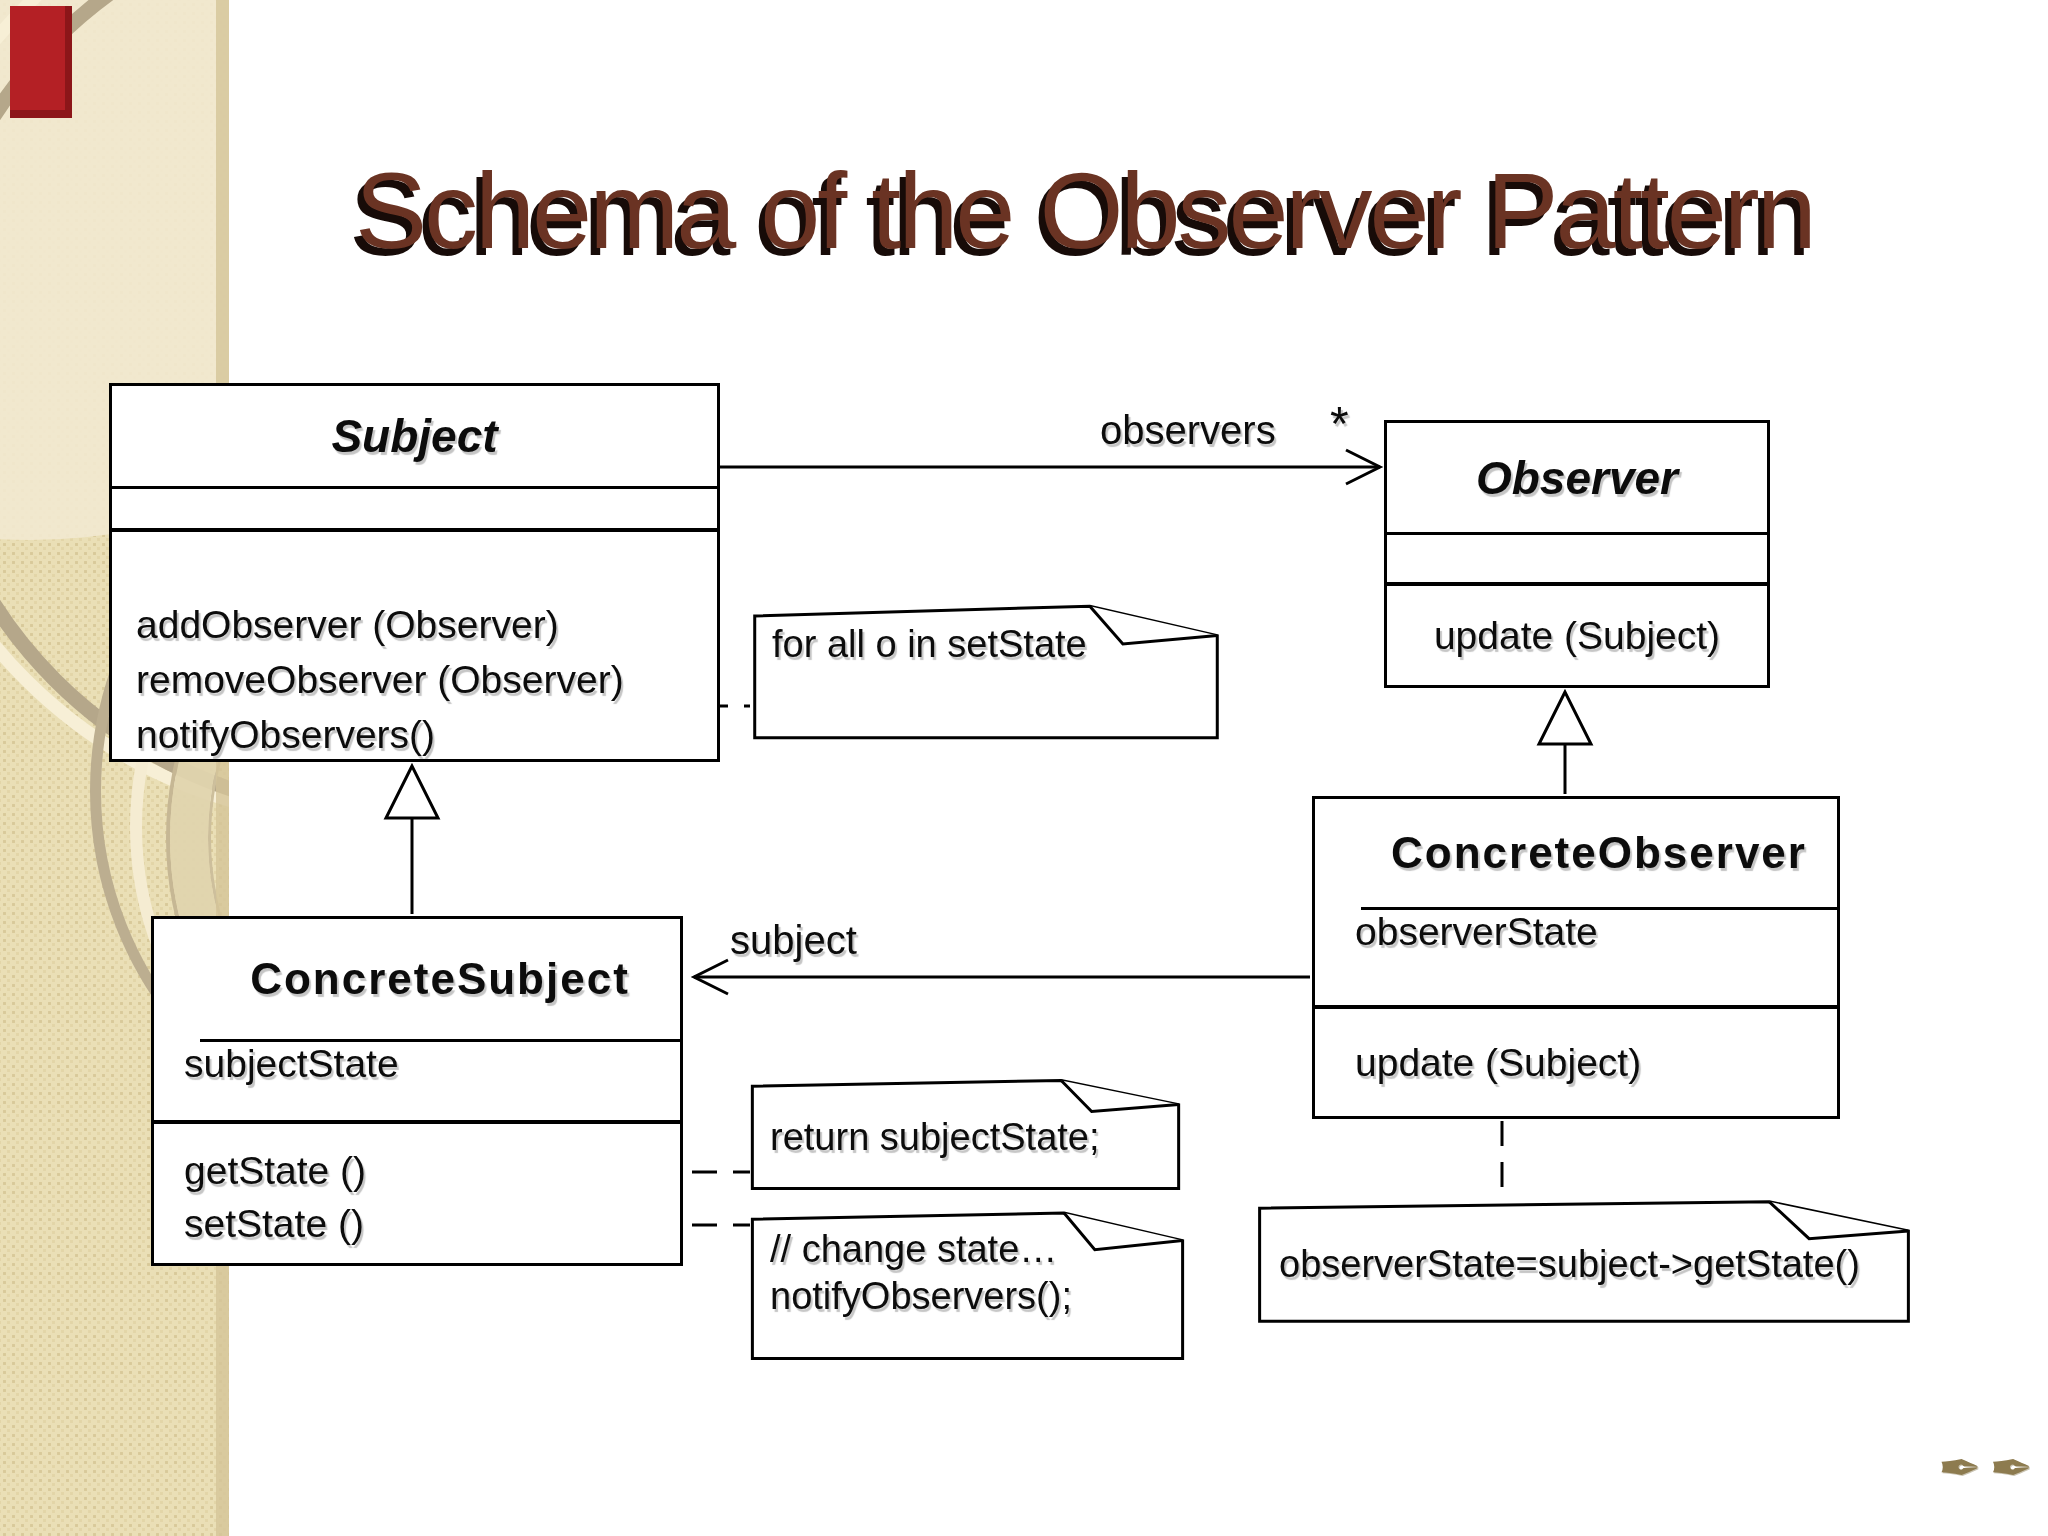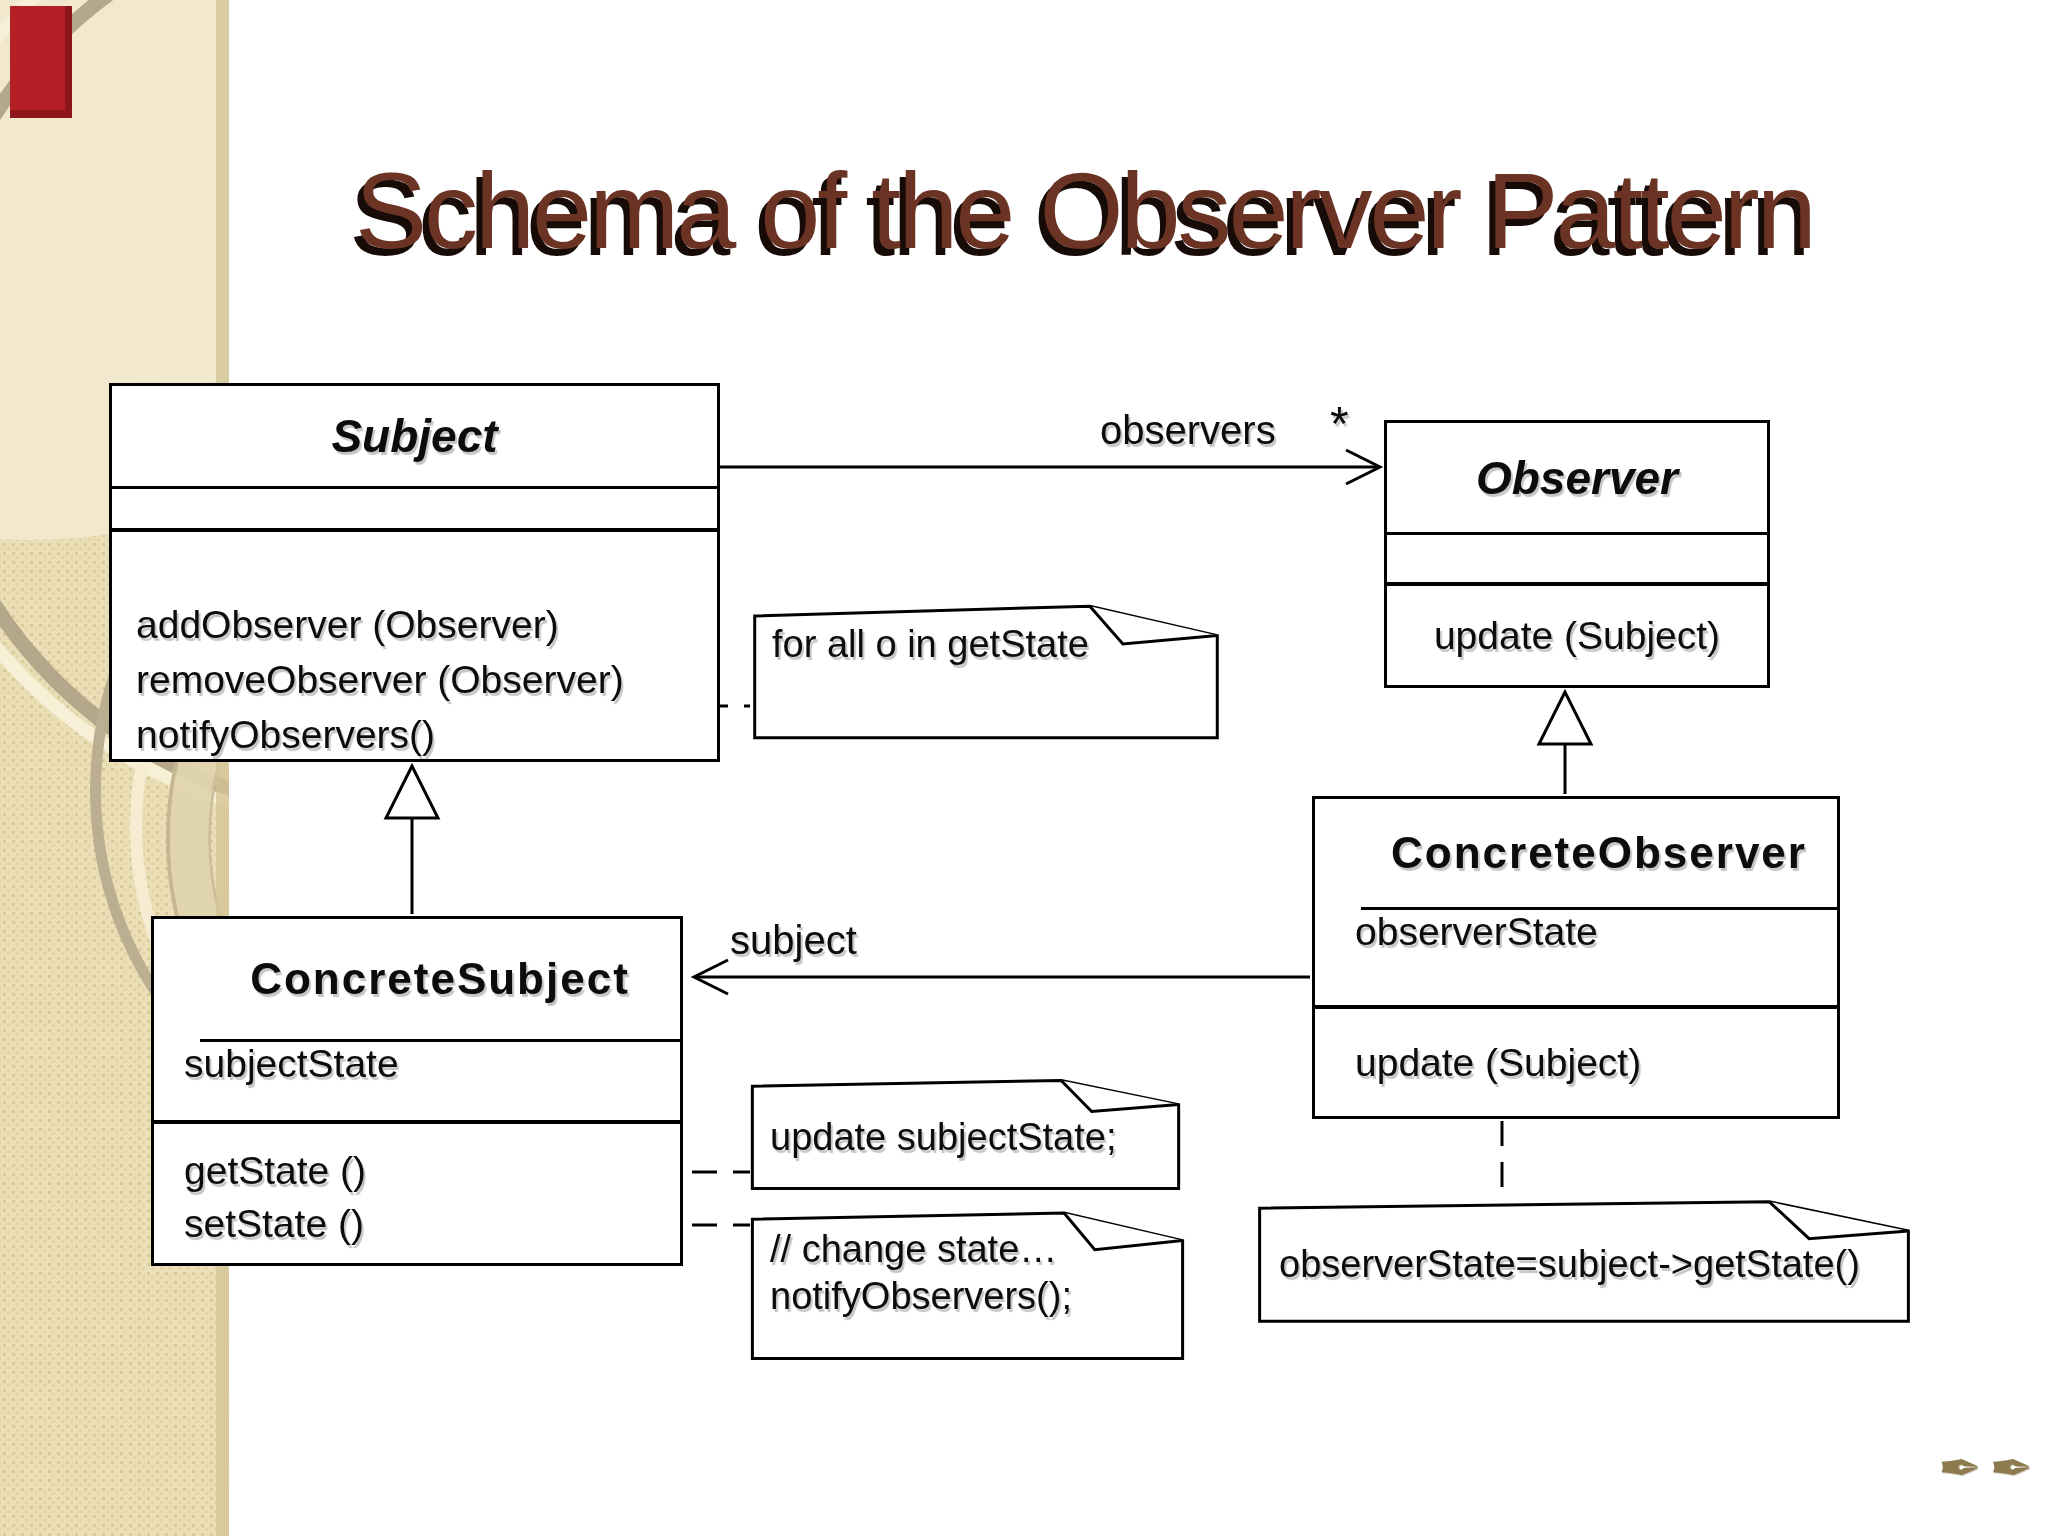--- a/index.html
+++ b/index.html
@@ -179,31 +179,31 @@
       <div>update (Subject)</div>
     </div>
   </div>
 
   <div id="note-notify" class="note">
     <svg viewBox="0 0 100 100" preserveAspectRatio="none">
       <polygon points="1,10 72,3 99,24 99,97 1,97" fill="#ffffff" stroke="#000" stroke-width="3" vector-effect="non-scaling-stroke"></polygon>
       <polyline points="72,3 79,30 99,24" fill="#ffffff" stroke="#000" stroke-width="3" vector-effect="non-scaling-stroke"></polyline>
     </svg>
     <div class="ntext">
-      <div class="l1">for all o in getState</div>
+      <div class="l1">for all o in setState</div>
     </div>
   </div>
 
   <div id="note-getstate" class="note">
     <svg viewBox="0 0 100 100" preserveAspectRatio="none">
       <polygon points="1,8 72,3 99,24 99,97 1,97" fill="#ffffff" stroke="#000" stroke-width="3" vector-effect="non-scaling-stroke"></polygon>
       <polyline points="72,3 79,30 99,24" fill="#ffffff" stroke="#000" stroke-width="3" vector-effect="non-scaling-stroke"></polyline>
     </svg>
     <div class="ntext">
-      <div class="l1">update subjectState;</div>
+      <div class="l1">return subjectState;</div>
     </div>
   </div>
 
   <div id="note-setstate" class="note">
     <svg viewBox="0 0 100 100" preserveAspectRatio="none">
       <polygon points="1,6 72,2 99,20 99,97 1,97" fill="#ffffff" stroke="#000" stroke-width="3" vector-effect="non-scaling-stroke"></polygon>
       <polyline points="72,2 79,26 99,20" fill="#ffffff" stroke="#000" stroke-width="3" vector-effect="non-scaling-stroke"></polyline>
     </svg>
     <div class="ntext">
       <div class="l1">// change state…</div>

